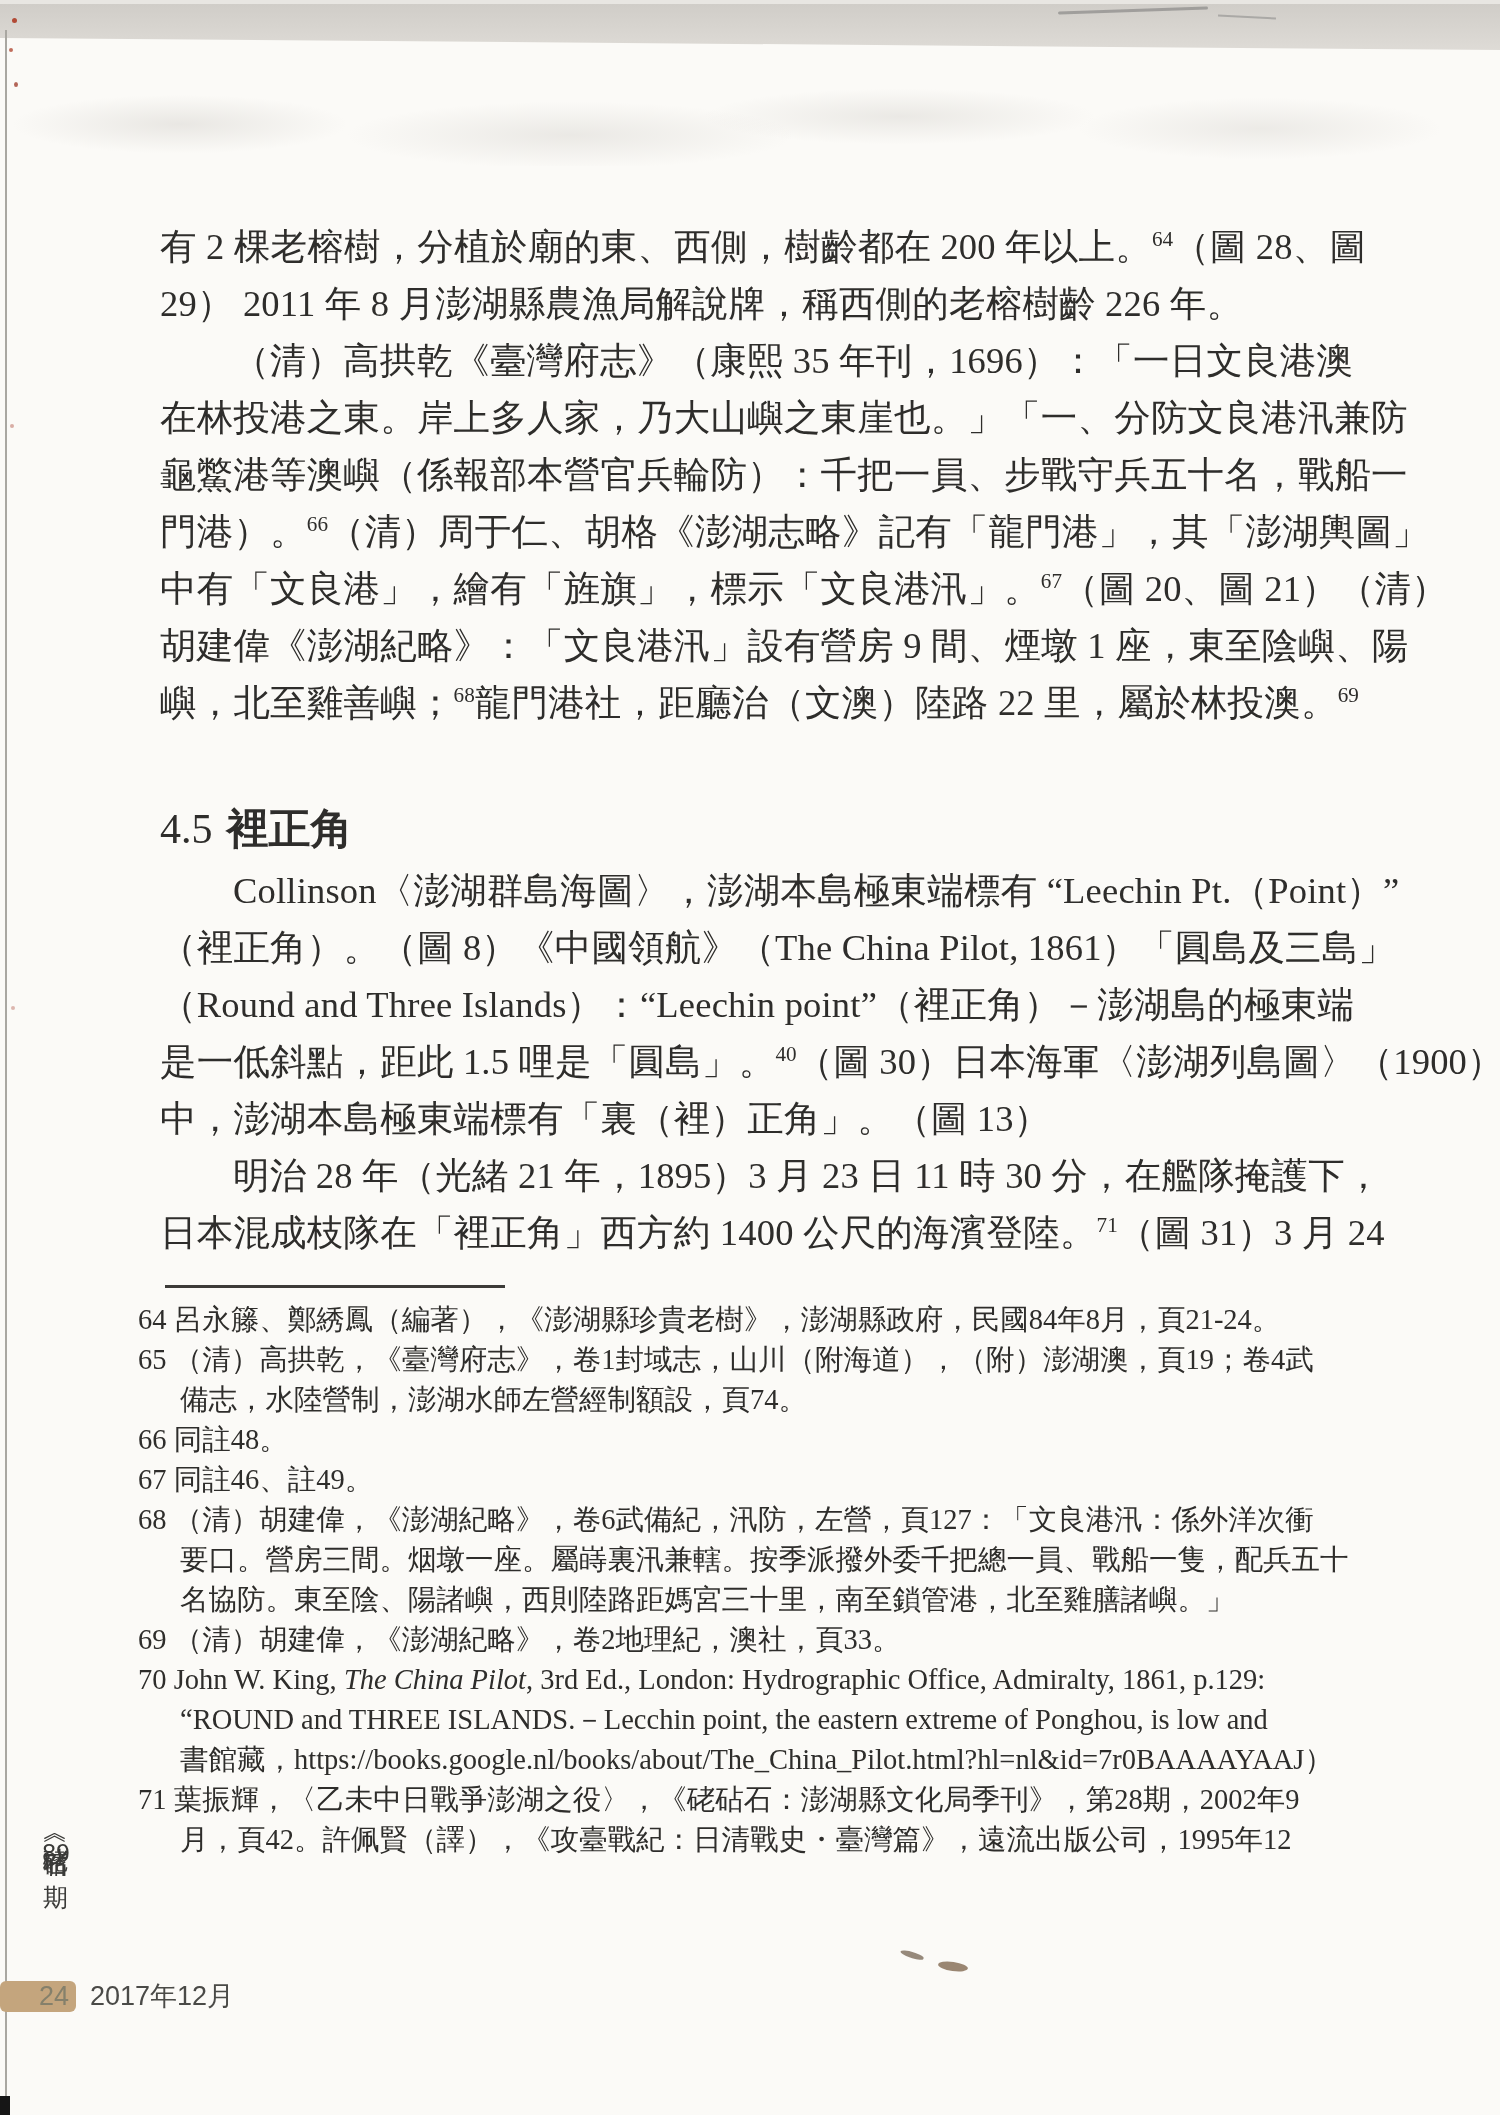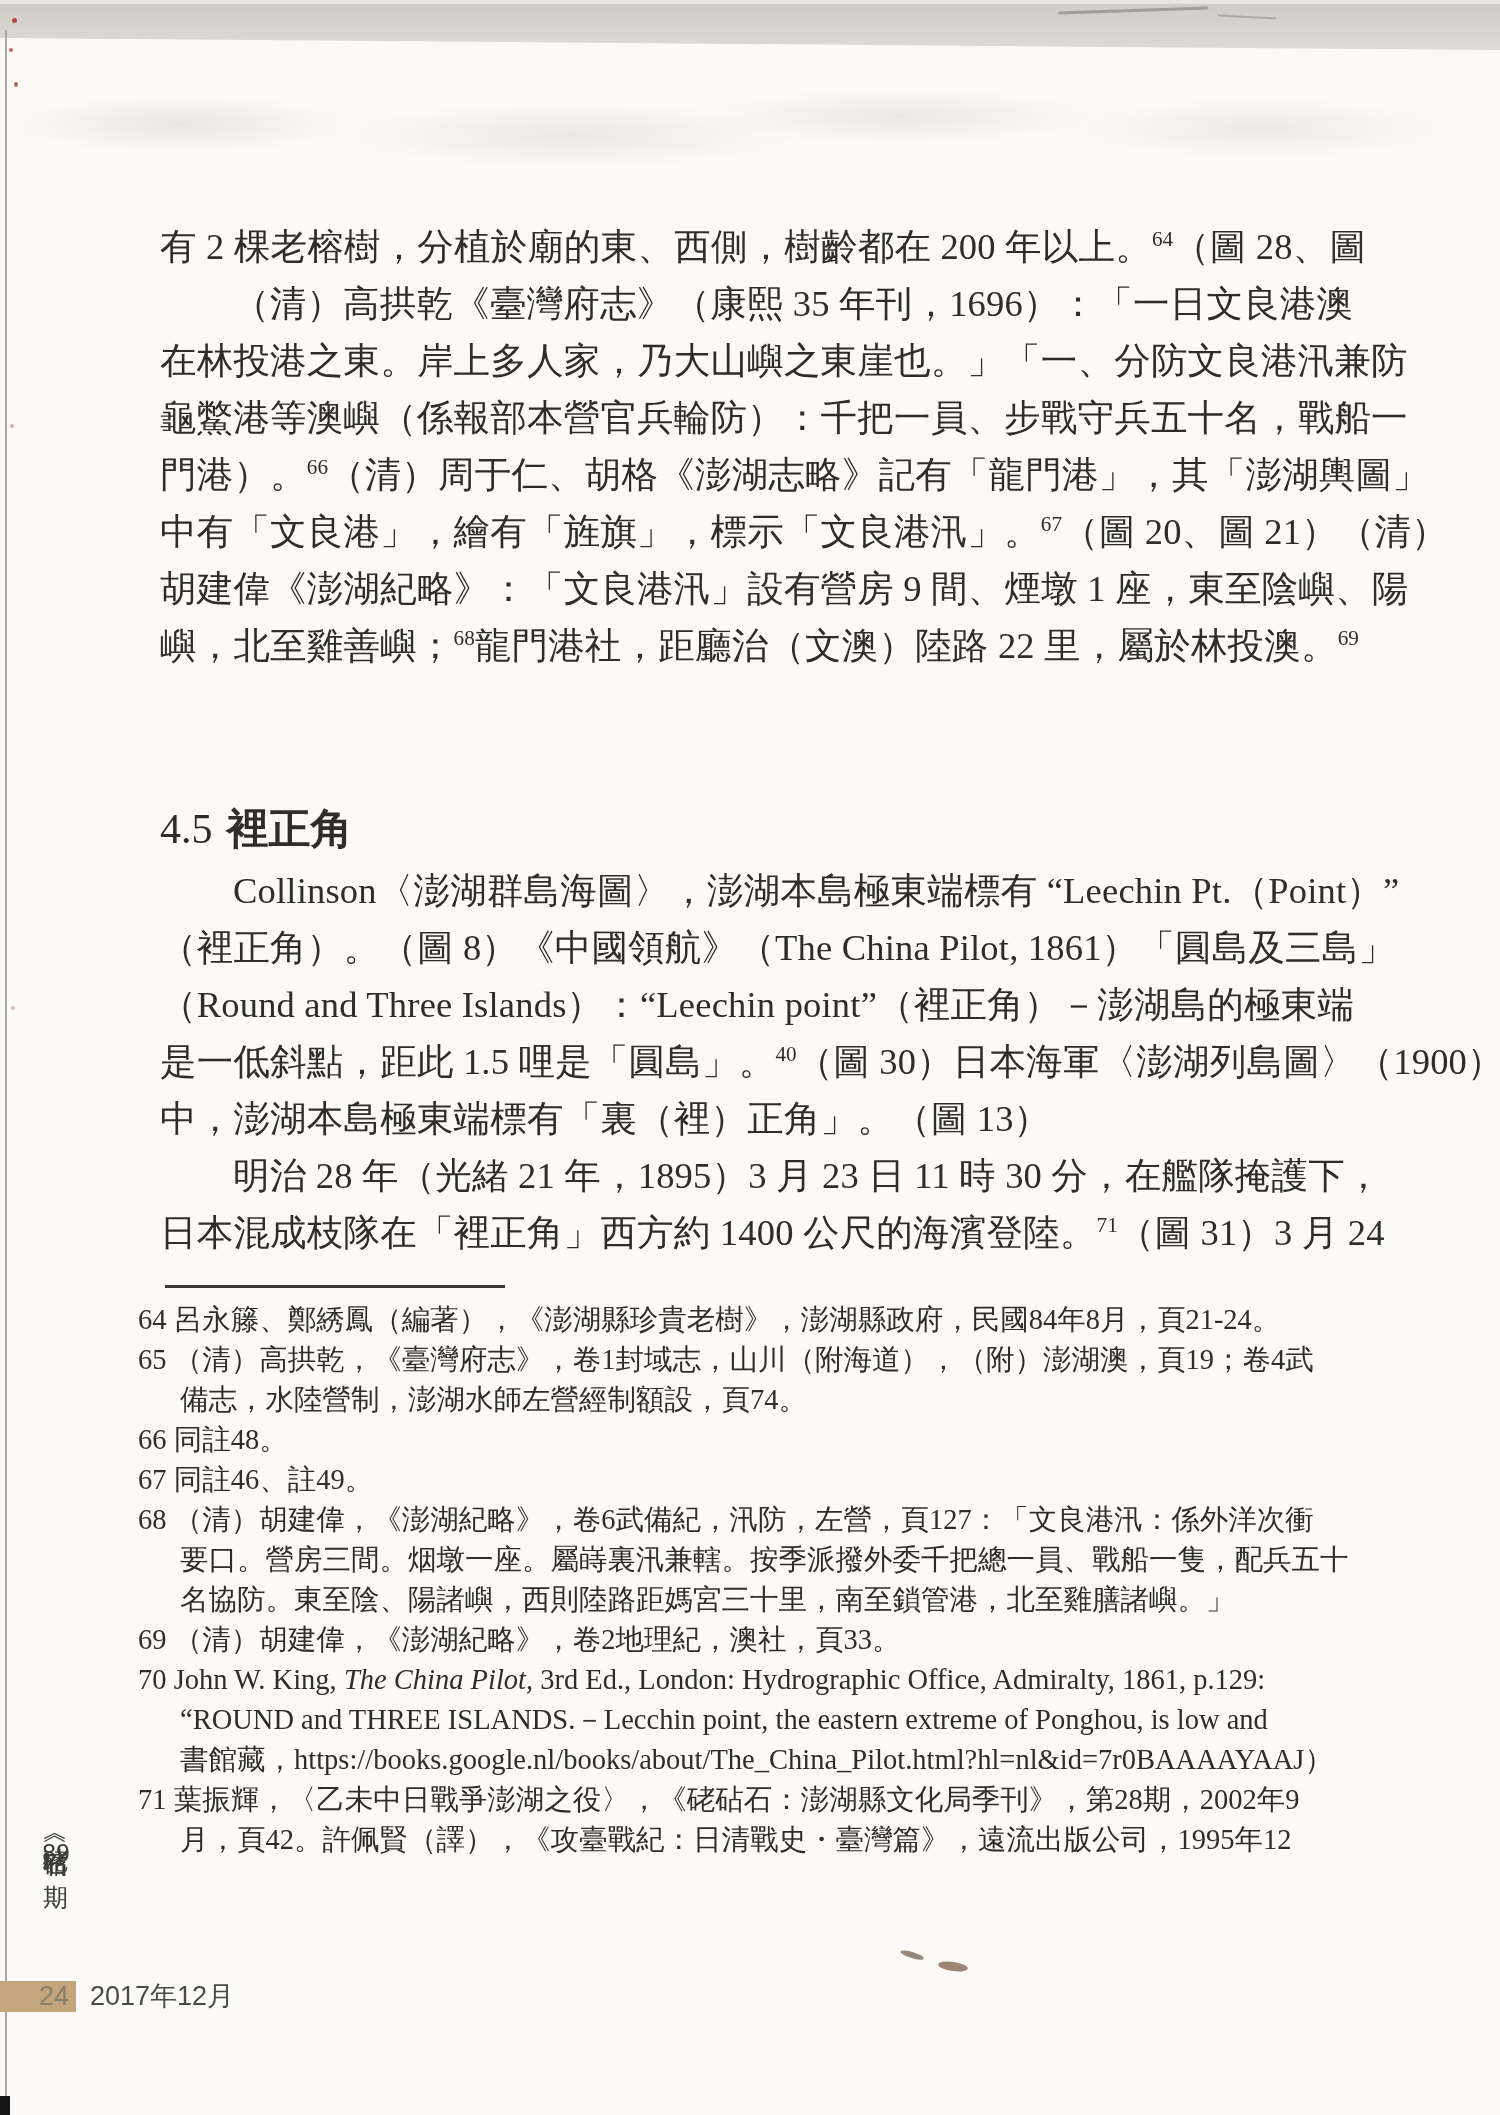--- a/index.html
+++ b/index.html
@@ -53,21 +53,21 @@
   .divider{position:absolute;left:165px;top:1281px;width:340px;height:3px;background:#3c3b38;}
 
   .sidebar{position:absolute;left:40px;top:1821px;height:175px;
     writing-mode:vertical-rl;text-orientation:upright;
     font-size:25px;letter-spacing:3px;color:#3a3a38;
     font-family:"Liberation Sans","DejaVu Sans",sans-serif;}
   .sidebar .num{text-combine-upright:all;}
 
   .badge{position:absolute;left:0;top:1977px;width:76px;height:31px;background:#c4a57d;
     color:#85806b;font-family:"Liberation Sans","DejaVu Sans",sans-serif;
-    font-size:27px;line-height:31px;text-align:right;padding-right:7px;box-sizing:border-box;}
+    font-size:27px;line-height:31px;text-align:right;padding-right:7px;box-sizing:border-box;border-radius:6px;}
   .date{position:absolute;left:90px;top:1977px;height:31px;line-height:31px;
     font-family:"Liberation Sans","DejaVu Sans",sans-serif;font-size:27px;color:#4a4a47;}
 </style>
 </head>
 <body>
 
 <div class="page">
 
   <div class="topband"></div>
   <div class="mottle"></div>
@@ -75,20 +75,21 @@
   <div class="pencil1"></div>
   <div class="pencil2"></div>
   <div class="speck s1"></div>
   <div class="speck s2"></div>
   <div class="speck s3"></div>
   <div class="speck s4"></div>
   <div class="speck s5"></div>
 
   <div id="body-lines">
       <div class="bline"><span>有 2 棵老榕樹，分植於廟的東、西側，樹齡都在 200 年以上。</span><sup>64</sup><span>（圖 28、圖</span></div>
+      <div class="bline"><span>29） 2011 年 8 月澎湖縣農漁局解說牌，稱西側的老榕樹齡 226 年。</span></div>
       <div class="bline ind"><span>（清）高拱乾《臺灣府志》（康熙 35 年刊，1696）：「一日文良港澳</span></div>
       <div class="bline"><span>在林投港之東。岸上多人家，乃大山嶼之東崖也。」「一、分防文良港汛兼防</span></div>
       <div class="bline"><span>龜鱉港等澳嶼（係報部本營官兵輪防）：千把一員、步戰守兵五十名，戰船一</span></div>
       <div class="bline"><span>門港）。</span><sup>66</sup><span>（清）周于仁、胡格《澎湖志略》記有「龍門港」，其「澎湖輿圖」</span></div>
       <div class="bline"><span>中有「文良港」，繪有「旌旗」，標示「文良港汛」。</span><sup>67</sup><span>（圖 20、圖 21）（清）</span></div>
       <div class="bline"><span>胡建偉《澎湖紀略》：「文良港汛」設有營房 9 間、煙墩 1 座，東至陰嶼、陽</span></div>
       <div class="bline"><span>嶼，北至雞善嶼；</span><sup>68</sup><span>龍門港社，距廳治（文澳）陸路 22 里，屬於林投澳。</span><sup>69</sup></div>
     </div>
 
   <div class="heading">

